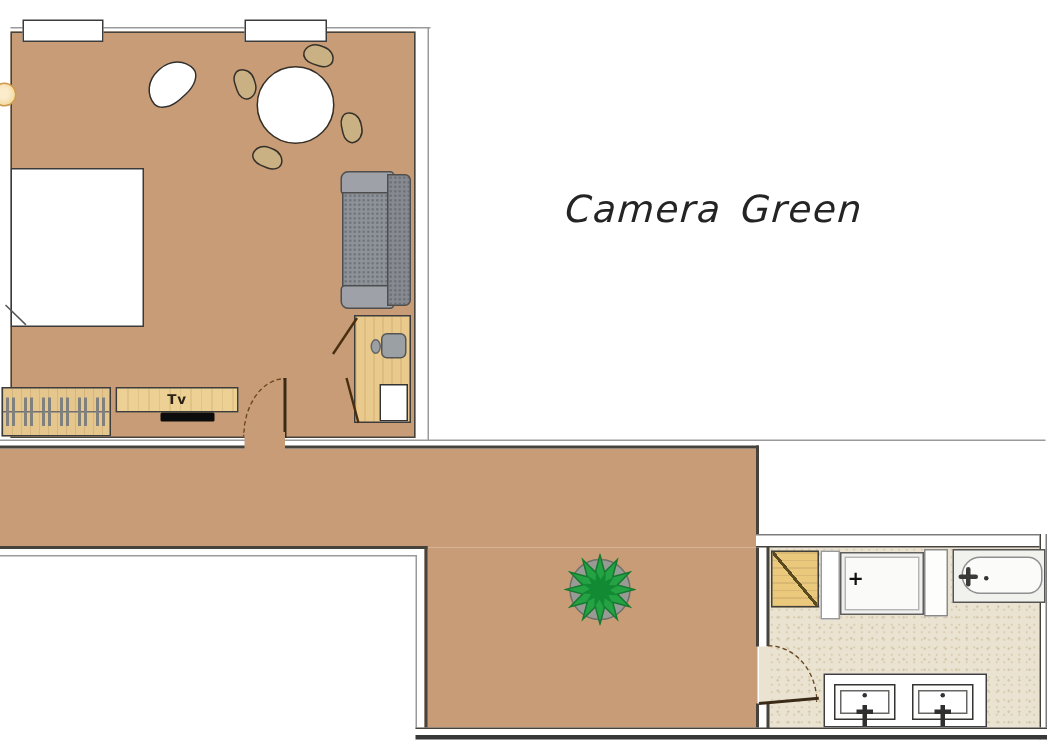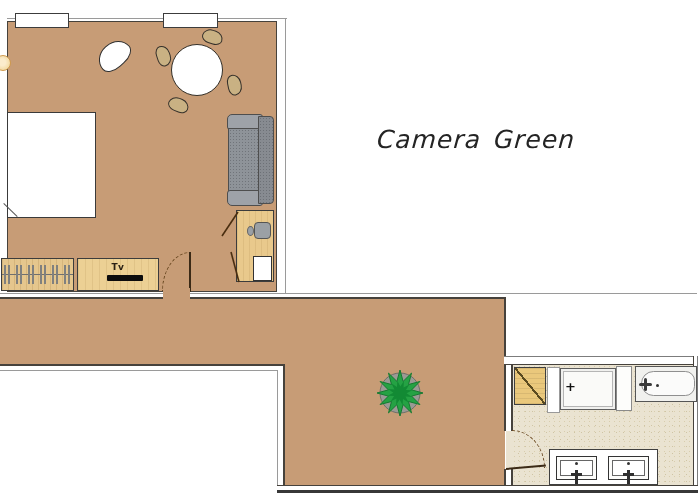--- a/index.html
+++ b/index.html
@@ -27,21 +27,21 @@
   #bed-fold{left:4px;top:203px;width:19px;height:0;border-top:1.2px solid #555;
       transform:rotate(44deg);transform-origin:left top;}
 
   #wardrobe{left:1px;top:258px;width:73px;height:33px;border:1.5px solid #3c3c3c;
       background:var(--wood-mid);
       background-image:repeating-linear-gradient(90deg, rgba(120,80,20,.14) 0 1px, transparent 1px 6px);}
   #wardrobe .rail{left:0;top:15px;width:100%;height:1px;background:#6f6f6f;}
   #wardrobe .hangers{left:2px;top:6px;width:66px;height:19px;
       background:repeating-linear-gradient(90deg,#80807e 0 2px,transparent 2px 4px,#80807e 4px 6px,transparent 6px 12px);}
 
-  #tv-stand{left:77px;top:258px;width:82px;height:33px;border:1.5px solid #3c3c3c;
+  #tv-stand{left:77px;top:258px;width:82px;height:17px;border:1.5px solid #3c3c3c;
       background:var(--wood-light);
       background-image:repeating-linear-gradient(90deg, rgba(120,80,20,.10) 0 1px, transparent 1px 7px);}
   #tv-label{left:0;top:3px;width:100%;text-align:center;font-size:9px;font-weight:bold;
       color:#2b2115;letter-spacing:.5px;}
   #tv-bar{left:29px;top:16px;width:36px;height:6px;background:#0c0c0c;border-radius:1px;}
 
   
   #room-door-arc{left:162px;top:252px;width:28px;height:39px;
       border-top:1.3px dashed var(--door-brown);border-left:1.3px dashed var(--door-brown);
       border-top-left-radius:100% 100%;}

